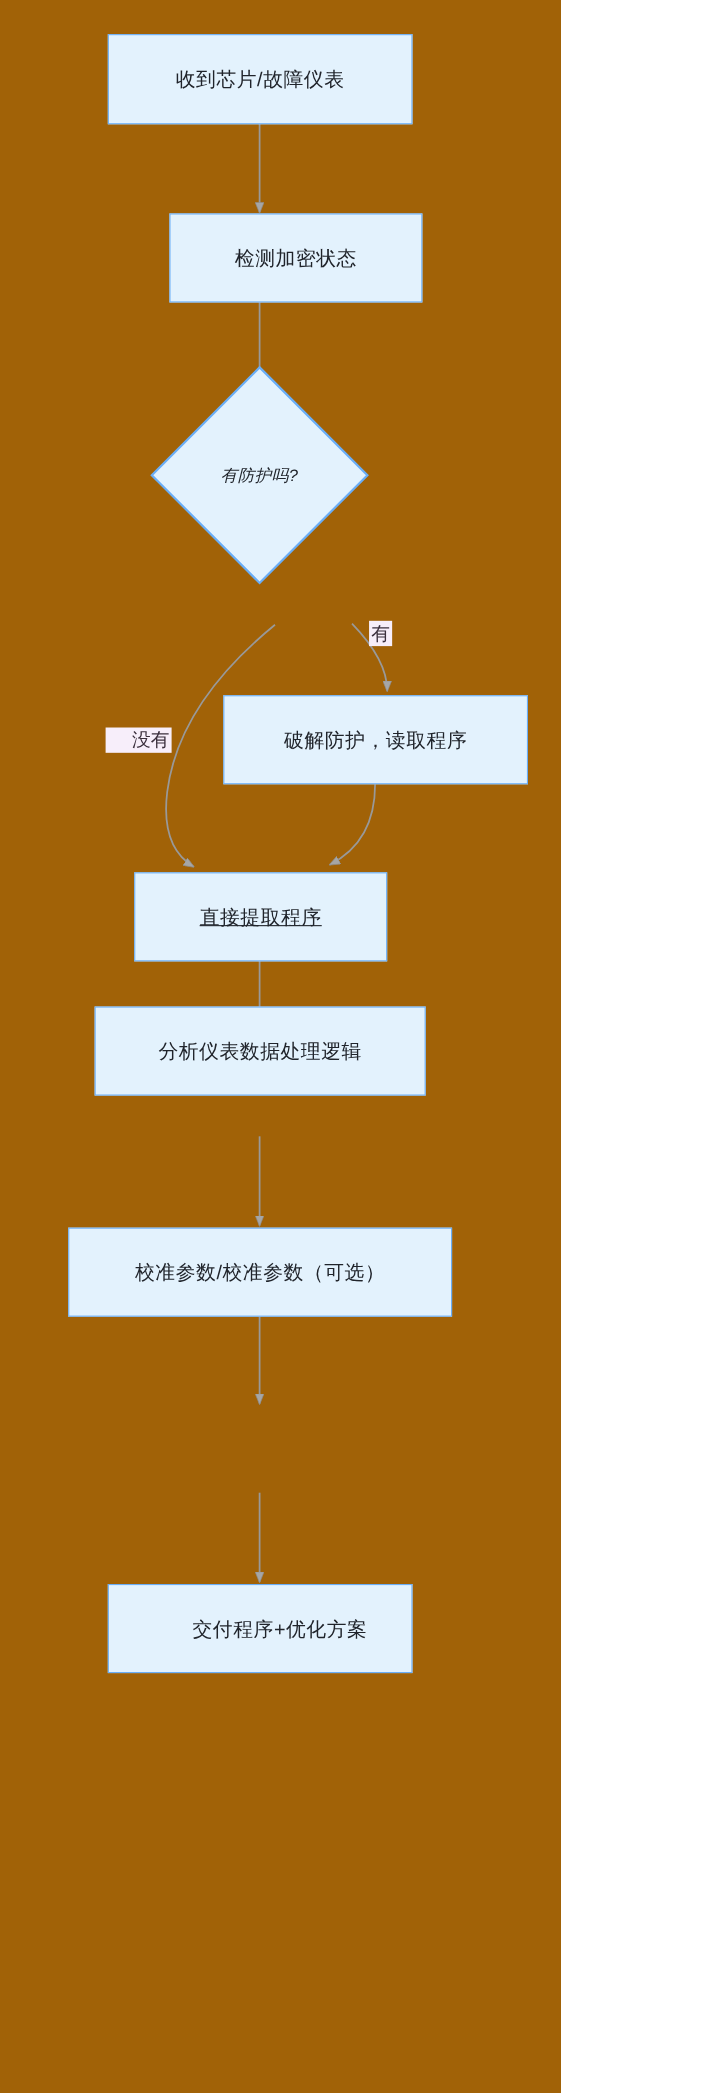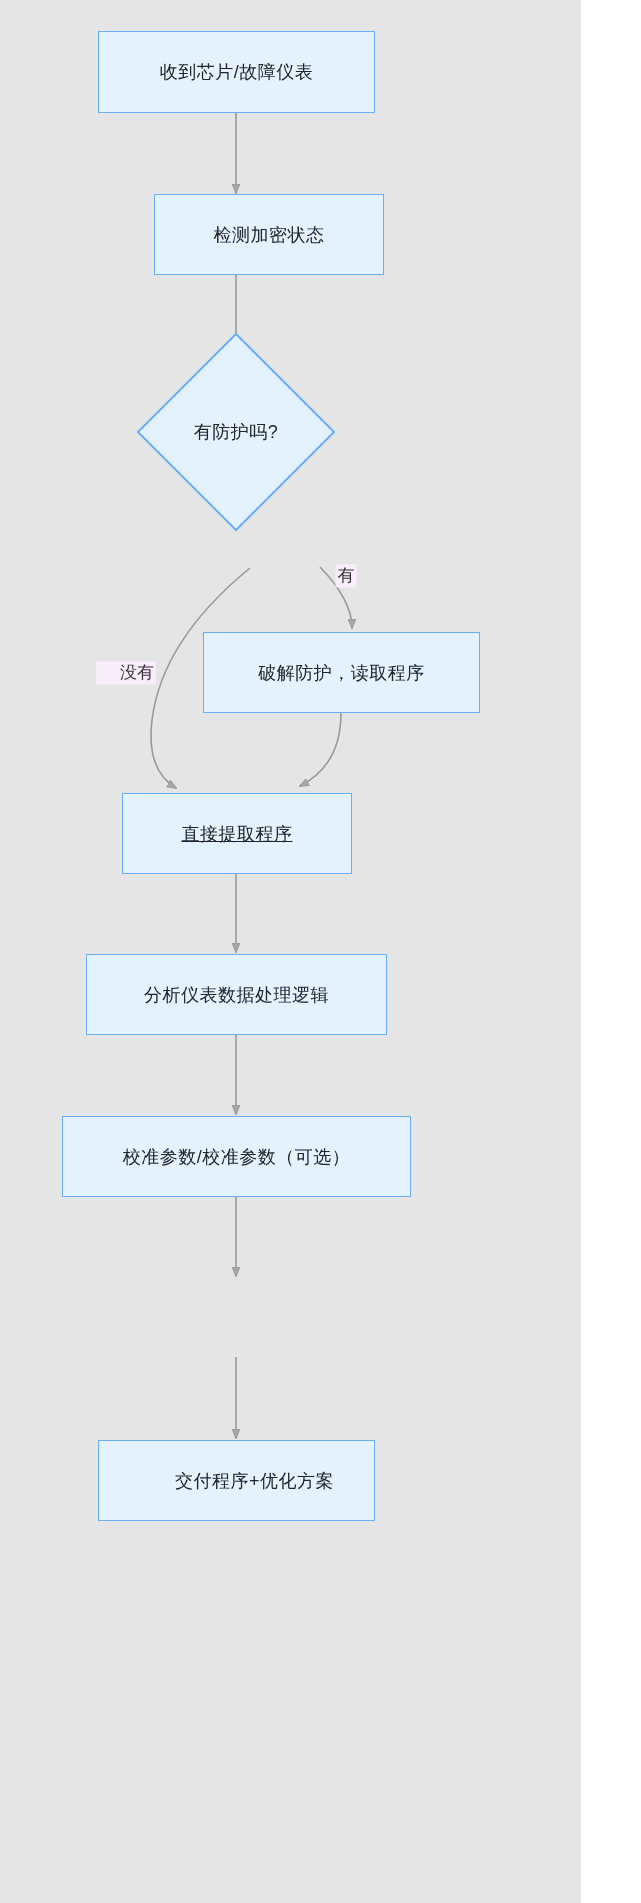--- a/index.html
+++ b/index.html
@@ -5,23 +5,23 @@
   html, body {
     margin: 0;
     padding: 0;
     background: #ffffff;
   }
   body {
     font-family: "Liberation Sans", "DejaVu Sans", sans-serif;
   }
   #flow-root {
     position: relative;
-    width: 581px;
+    width: 510px;
     height: 1903px;
-    background: #e5e5e5;
+    background: #a16207;
     overflow: hidden;
   }
   svg.edges {
     position: absolute;
     left: 0;
     top: 0;
     width: 641px;
     height: 1903px;
     pointer-events: none;
   }
@@ -50,23 +50,24 @@
     position: absolute;
     left: 0;
     top: 0;
     width: 200px;
     height: 200px;
   }
   .node-diamond .dia-label {
     position: relative;
     z-index: 2;
     color: #20242b;
-    font-size: 18px;
+    font-size: 15px;
     letter-spacing: 0.5px;
     white-space: nowrap;
+    font-style: italic;
   }
   .edge-label {
     position: absolute;
     background: #f7eefa;
     color: #3b2f3d;
     font-size: 17px;
     line-height: 1.25;
     padding: 1px 2px;
     white-space: nowrap;
     transform: translate(-50%, -50%);
@@ -123,21 +124,21 @@
   <div class="edge-label" style="left:126px; top:673px;padding-left:24px;">没有</div>
 
   <div class="node" style="left:203px; top:632px; width:277px; height:81px;">
     <span>破解防护，读取程序</span>
   </div>
 
   <div class="node" style="left:122px; top:793px; width:230px; height:81px;text-decoration:underline;">
     <span>直接提取程序</span>
   </div>
 
-  <div class="node" style="left:86px; top:954px; width:301px; height:81px;font-family:Liberation Serif, serif;">
+  <div class="node" style="left:86px; top:915px; width:301px; height:81px;font-family:Liberation Serif, serif;">
     <span>分析仪表数据处理逻辑</span>
   </div>
 
   <div class="node" style="left:62px; top:1116px; width:349px; height:81px;">
     <span>校准参数/校准参数（可选）</span>
   </div>
 
 
   <div class="node" style="left:98px; top:1440px; width:277px; height:81px;padding-left:36px;">
     <span>交付程序+优化方案</span>

